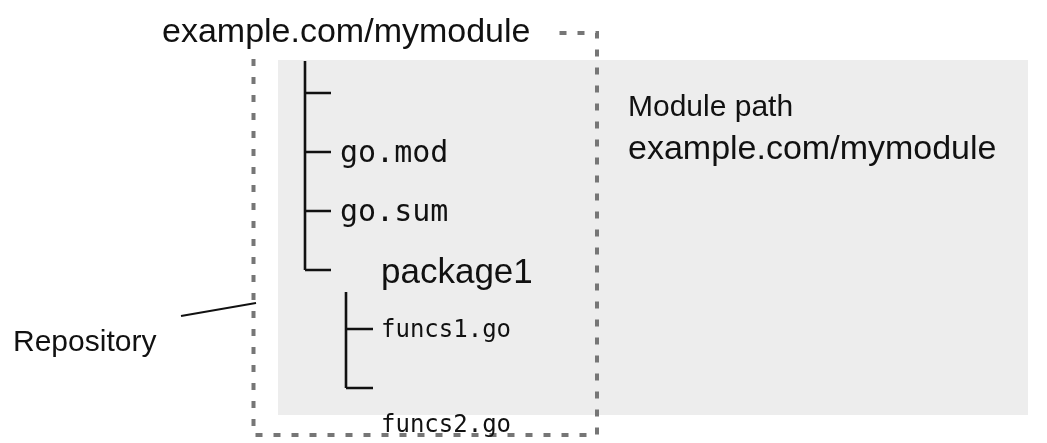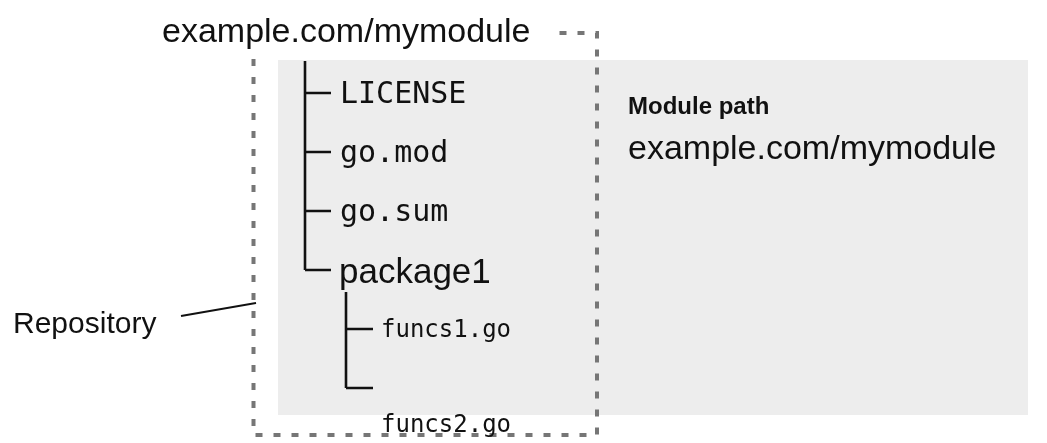--- a/index.html
+++ b/index.html
@@ -21,51 +21,52 @@
   .txt { position: absolute; white-space: nowrap; z-index: 2; }
 
   .repo-url-label {
     left: 150px; top: 9px;
     padding: 2px 26px 6px 12px;
     background: #ffffff;           
     font-size: 34px;
     line-height: 38px;
   }
   .repository-caption {
-    left: 13px; top: 306px;
+    left: 13px; top: 324px;
     font-size: 30px;
     line-height: 34px;
   }
   .module-info {
     position: absolute;
     left: 628px; top: 86px;
     z-index: 2;
   }
   .module-info .title {
-    font-size: 24px;
-    font-weight: bold;
+    font-size: 30px;
+    font-weight: normal;
     line-height: 40px;
     white-space: nowrap;
   }
   .module-info .value {
     font-size: 34px;
     line-height: 42px;
     white-space: nowrap;
   }
 
   .tree-label {
     font-family: "DejaVu Sans Mono", monospace;
     font-size: 30px;
     line-height: 36px;
   }
   .tree-label.lvl2 { font-size: 24px; }
   .tree-label.dir  {
     font-family: "Liberation Sans", sans-serif;
     font-size: 35px;
     line-height: 40px;
+    margin-left: 42px;
   }
   .row-license  { left: 340px; top: 75px;  }
   .row-gomod    { left: 340px; top: 134px; }
   .row-gosum    { left: 340px; top: 193px; }
   .row-package1 { left: 339px; top: 251px; }
   .row-funcs1   { left: 381px; top: 311px; }
   .row-funcs2   { left: 381px; top: 370px; margin-top: 36px; }
 </style>
 </head>
 <body>
@@ -86,20 +87,19 @@
 
   <div class="txt repo-url-label">example.com/mymodule</div>
 
   <div class="txt repository-caption">Repository</div>
 
   <div class="module-info">
     <div class="title">Module path</div>
     <div class="value">example.com/mymodule</div>
   </div>
 
-  <div class="txt tree-label row-license">LICENSE</div>
   <div class="txt tree-label row-gomod">go.mod</div>
   <div class="txt tree-label row-gosum">go.sum</div>
   <div class="txt tree-label dir row-package1">package1</div>
   <div class="txt tree-label lvl2 row-funcs1">funcs1.go</div>
   <div class="txt tree-label lvl2 row-funcs2">funcs2.go</div>
 
 </div>
 
 </body></html>

